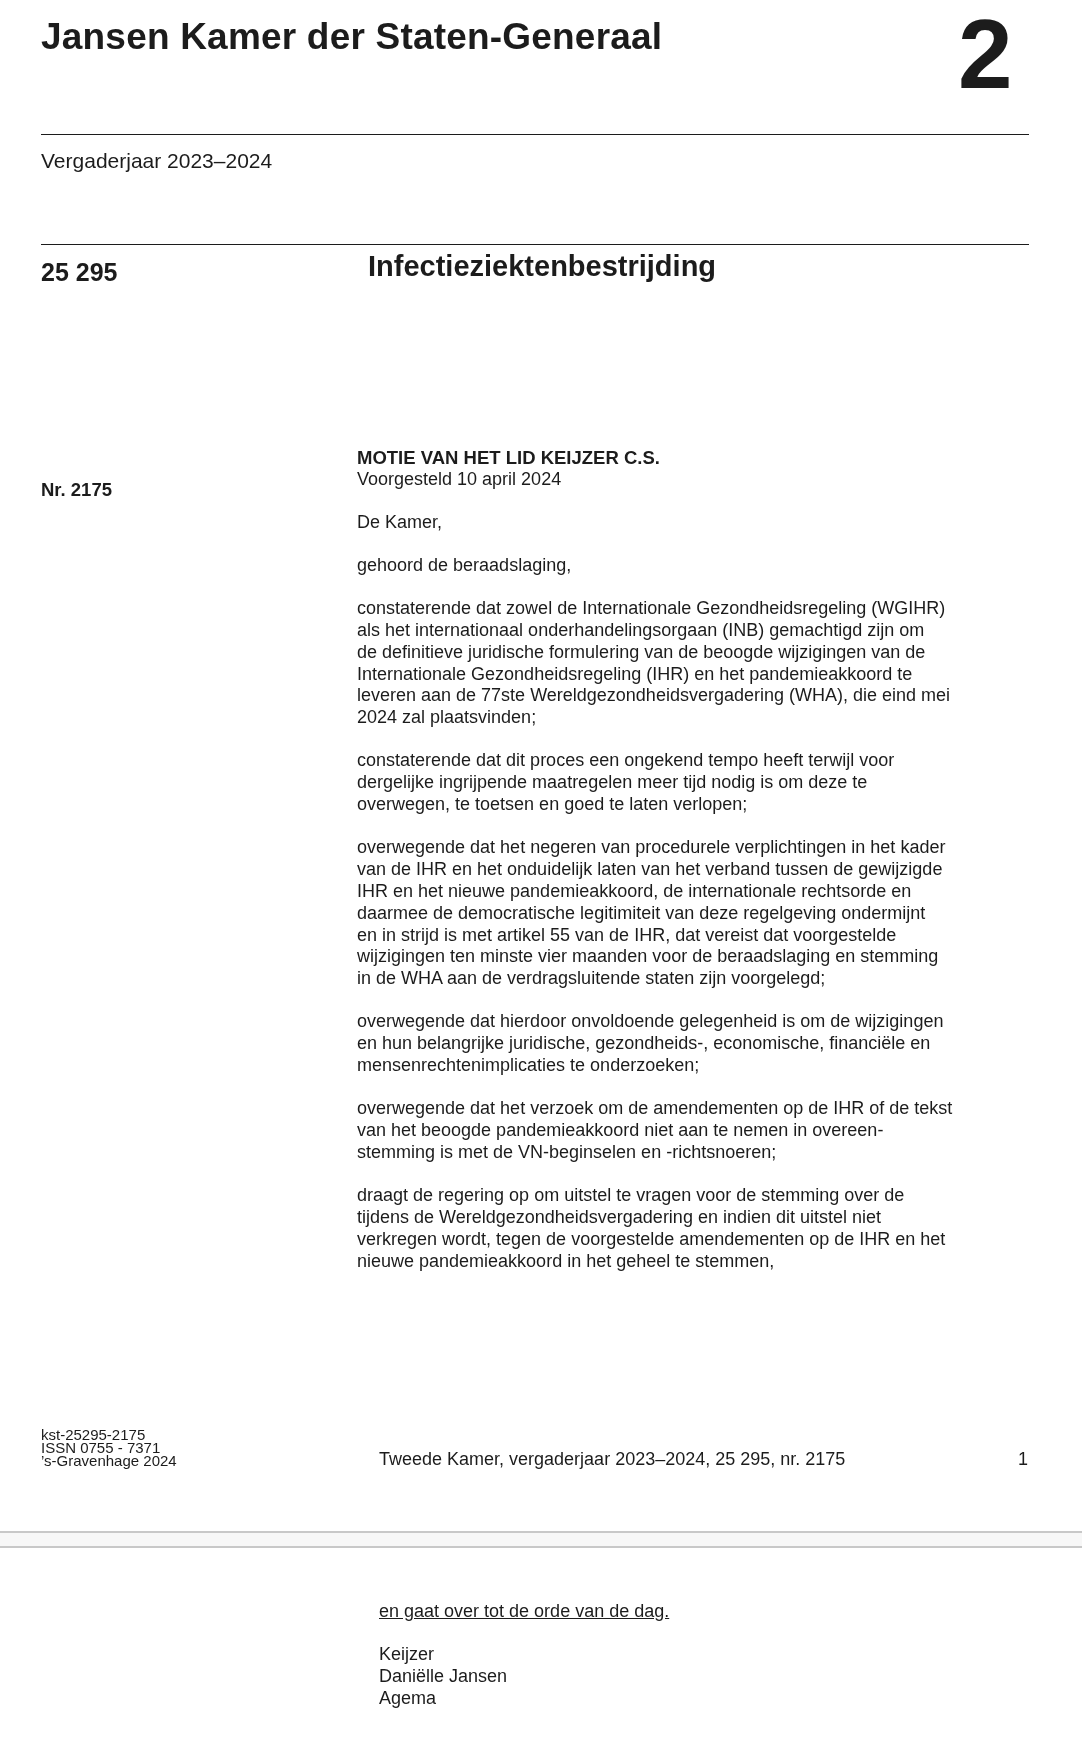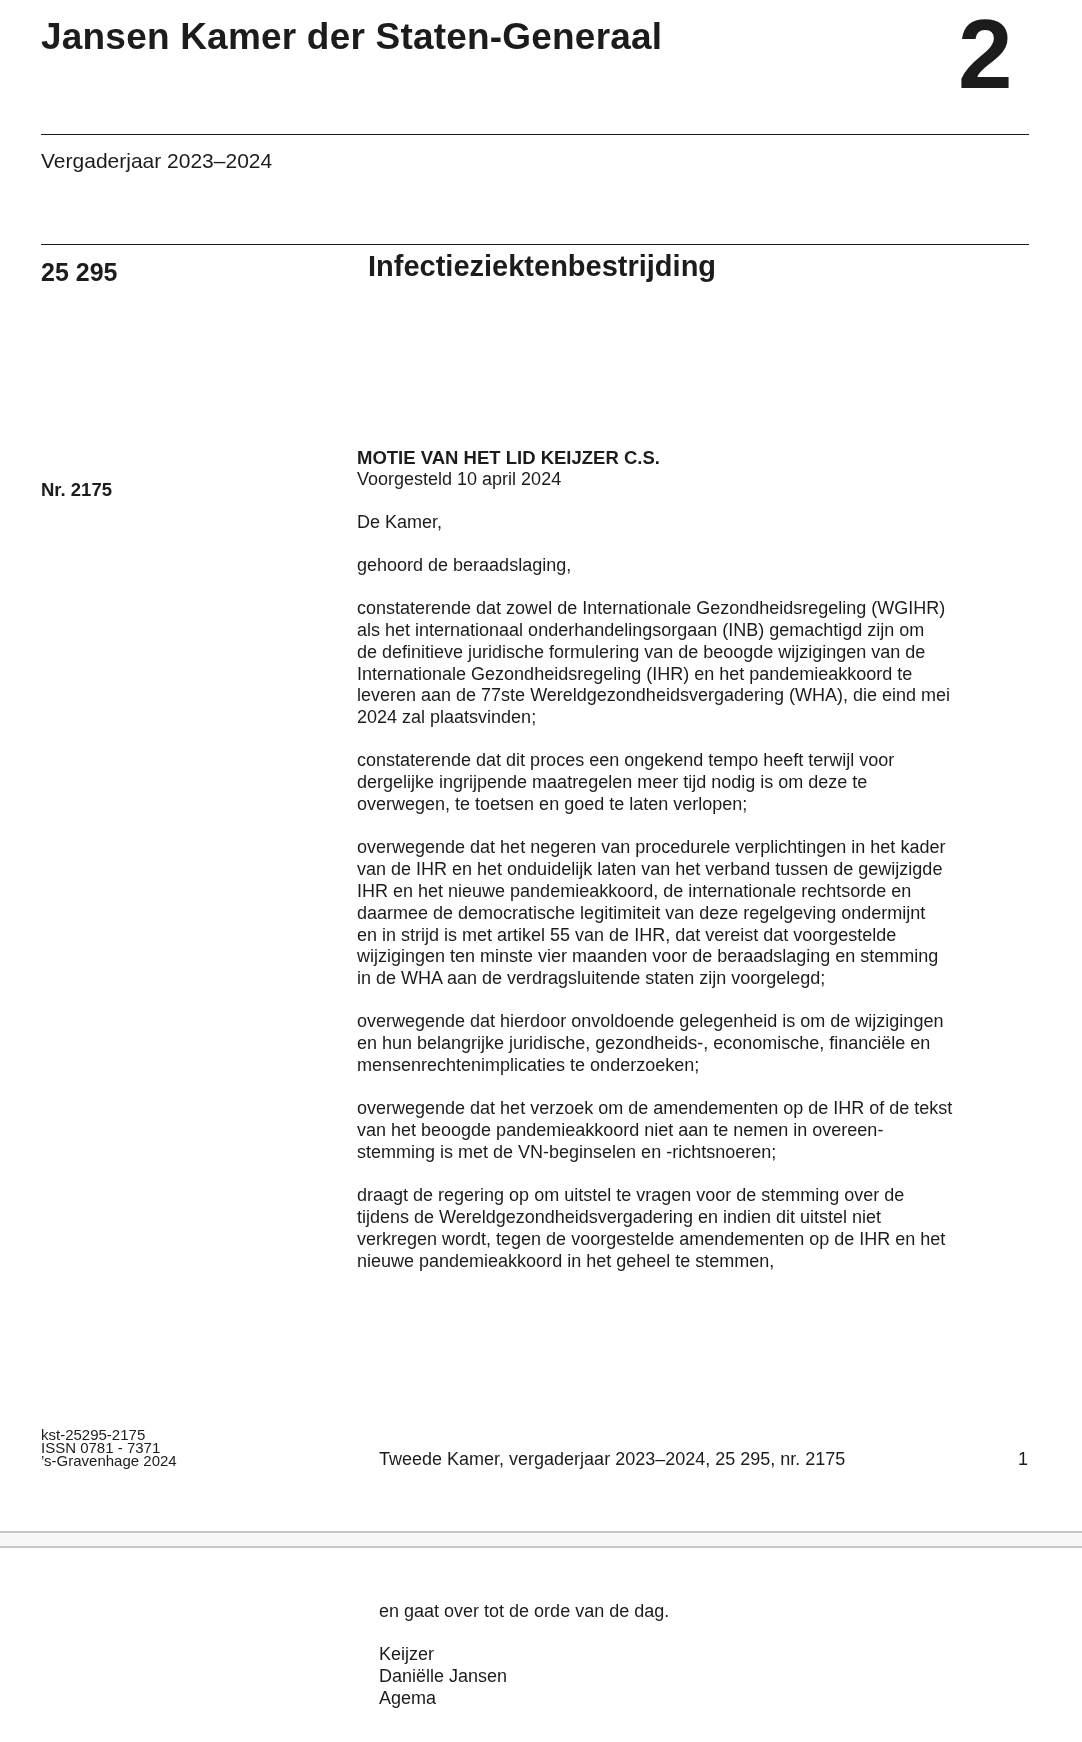--- a/index.html
+++ b/index.html
@@ -87,26 +87,26 @@
         <span>draagt de regering op om uitstel te vragen voor de stemming over de</span>
         <span>tijdens de Wereldgezondheidsvergadering en indien dit uitstel niet</span>
         <span>verkregen wordt, tegen de voorgestelde amendementen op de IHR en het</span>
         <span>nieuwe pandemieakkoord in het geheel te stemmen,</span>
       </div>
     </div>
 </div>
 
 <div class="abs meta">
   <span>kst-25295-2175</span>
-  <span>ISSN 0781 - 7371</span>
+  <span>ISSN 0755 - 7371</span>
   <span>’s-Gravenhage 2024</span>
 </div>
 <div class="abs foot">Tweede Kamer, vergaderjaar 2023–2024, 25 295, nr. 2175</div>
 <div class="abs pagenum">1</div>
 
 <div class="abs break"></div>
 
 <div class="abs p2">
-  <span style="margin-bottom:21.5px;">en gaat over tot de orde van de dag.</span>
+  <span style="margin-bottom:21.5px;text-decoration:underline;">en gaat over tot de orde van de dag.</span>
   <span>Keijzer</span>
   <span>Daniëlle Jansen</span>
   <span>Agema</span>
 </div>
 
 </body></html>

